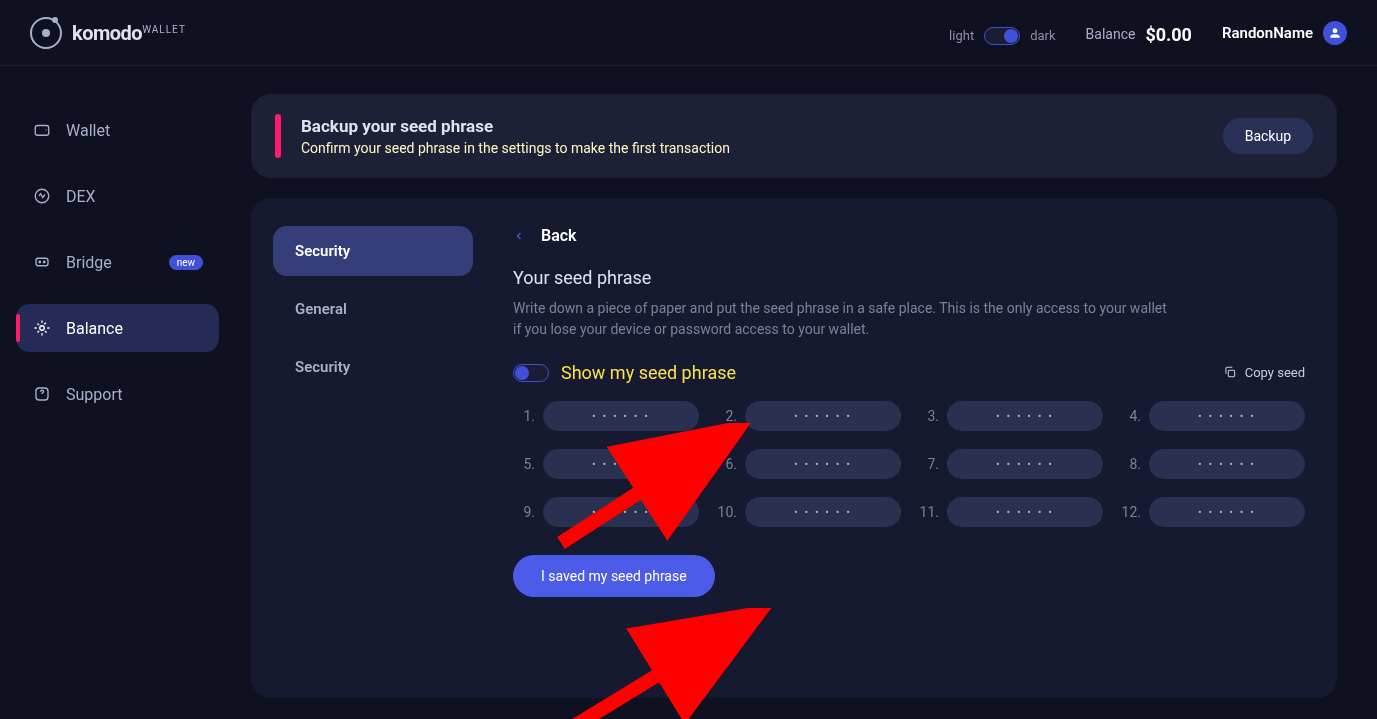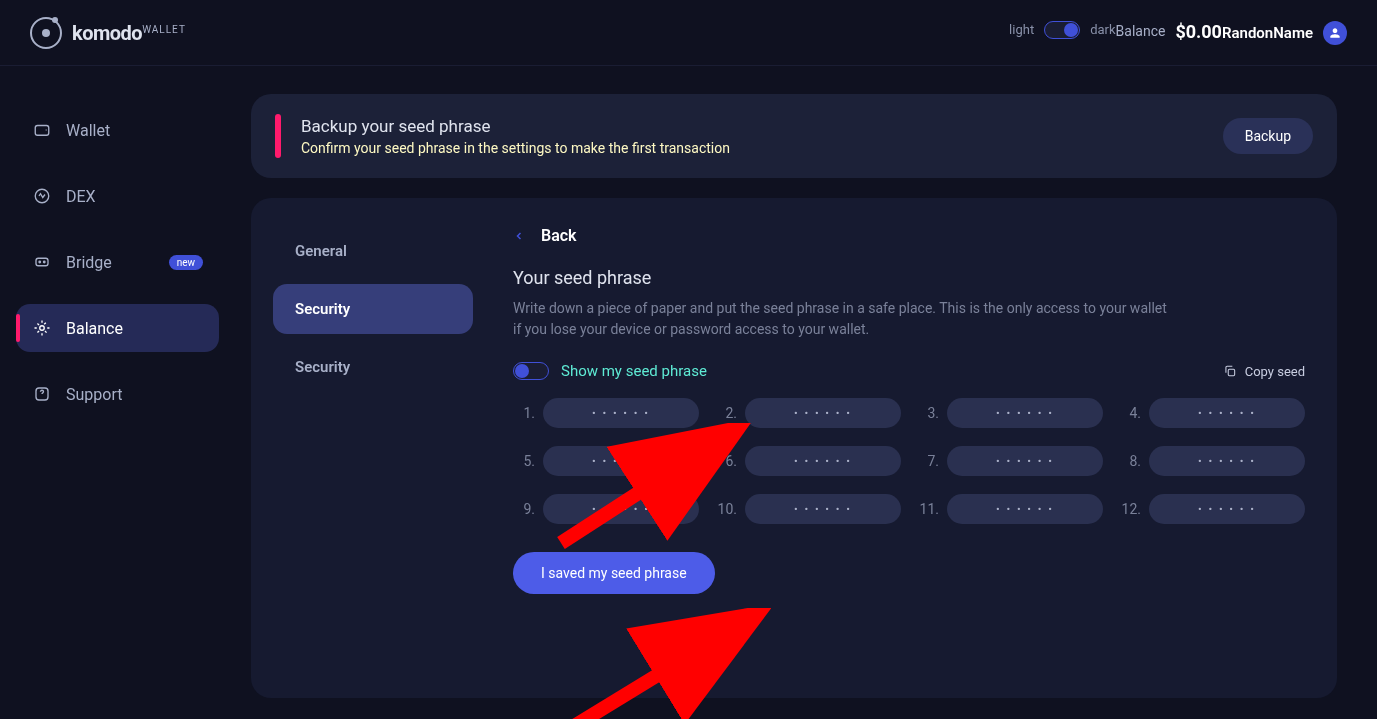--- a/index.html
+++ b/index.html
@@ -5,21 +5,21 @@
 *{margin:0;padding:0;box-sizing:border-box;font-family:-apple-system,BlinkMacSystemFont,"Segoe UI",Roboto,sans-serif}
 body{background:#0f1120;color:#fff;width:1377px;height:719px;overflow:hidden}
 .header{height:66px;display:flex;align-items:center;padding:0 30px;border-bottom:1px solid #1a1d33}
 .logo{display:flex;align-items:center;gap:10px}
 .logo-icon{width:32px;height:32px;border:2px solid #a8b0c8;border-radius:50%;display:flex;align-items:center;justify-content:center;position:relative}
 .logo-icon::before{content:"";width:8px;height:8px;border-radius:50%;background:#a8b0c8;position:absolute}
 .logo-icon::after{content:"";width:6px;height:6px;background:#a8b0c8;border-radius:50%;position:absolute;top:-2px;right:2px}
 .logo-text{display:flex;line-height:1}
 .logo-name{font-size:20px;font-weight:700;letter-spacing:-.5px;color:#dfe3ee}
 .logo-sub{font-size:10px;letter-spacing:1px;color:#a8b0c8;margin-top:2px}
-.header-right{margin-left:auto;display:flex;align-items:flex-start;}
+.header-right{margin-left:auto;display:flex;align-items:flex-end;gap:30px}
 .theme-toggle{display:flex;align-items:center;gap:10px;font-size:13px;color:#8890a8}
 .toggle{width:36px;height:18px;border-radius:20px;border:1px solid #4050d8;position:relative;background:#1a1d33}
 .toggle::after{content:"";position:absolute;width:14px;height:14px;border-radius:50%;background:#4050d8;right:1px;top:1px}
 .balance{display:flex;align-items:center;gap:10px;font-size:14px}
 .balance-label{color:#a8b0c8}
 .balance-val{font-weight:700;font-size:18px}
 .user{display:flex;align-items:center;gap:10px}
 .user-name{font-size:15px;font-weight:600}
 .avatar{width:24px;height:24px;border-radius:50%;background:#4050d8;display:flex;align-items:center;justify-content:center}
 .avatar svg{width:14px;height:14px;fill:#fff}
@@ -27,37 +27,37 @@
 .sidebar{width:235px;padding:40px 16px}
 .nav-item{display:flex;align-items:center;gap:14px;padding:14px 16px;border-radius:14px;color:#a8b0c8;margin-bottom:18px;cursor:pointer;position:relative}
 .nav-item.active{background:#252a57;color:#fff}
 .nav-item.active::before{content:"";position:absolute;left:0;top:10px;bottom:10px;width:4px;background:#ff1a6c;border-radius:4px}
 .nav-icon{width:20px;height:20px;display:flex;align-items:center;justify-content:center}
 .nav-icon svg{width:18px;height:18px;stroke:currentColor;fill:none;stroke-width:1.8}
 .badge{background:#4050d8;color:#fff;font-size:10px;padding:2px 8px;border-radius:10px;margin-left:auto}
 .main{flex:1;padding:28px 40px 28px 16px;overflow:auto}
 .banner{background:#1c2138;border-radius:20px;padding:20px 24px;display:flex;align-items:center;gap:20px;margin-bottom:20px}
 .banner-bar{width:6px;height:44px;background:#ff1a6c;border-radius:6px}
-.banner-text h3{font-size:17px;font-weight:400;color:#dfe3ee;margin-bottom:4px}
+.banner-text h3{font-size:17px;font-weight:700;color:#dfe3ee;margin-bottom:4px}
 .banner-text p{font-size:14px;color:#fef9c3}
 .banner-btn{margin-left:auto;background:#2a3158;color:#fff;border:none;padding:10px 22px;border-radius:20px;font-size:14px;cursor:pointer}
 .content{background:#161a30;border-radius:20px;padding:28px 22px;display:flex;gap:30px;min-height:500px;position:relative}
 .settings-nav{width:200px;display:flex;flex-direction:column;gap:8px}
 .settings-tab{padding:16px 22px;border-radius:14px;color:#a8b0c8;cursor:pointer;font-size:15px;font-weight:600}
 .settings-tab.active{background:#363e7a;color:#fff}
 .settings-body{flex:1;padding:0 10px}
 .back{display:flex;align-items:center;gap:16px;margin-bottom:22px;cursor:pointer}
 .back svg{width:12px;height:12px;stroke:#4050d8;fill:none;stroke-width:3}
 .back span{font-size:16px;font-weight:600}
 .settings-body h2{font-size:18px;font-weight:400;color:#dfe3ee;margin-bottom:10px}
 .desc{font-size:14px;color:#7a8199;line-height:1.5;margin-bottom:22px;max-width:660px}
 .seed-row{display:flex;align-items:center;margin-bottom:18px}
 .show-toggle{display:flex;align-items:center;gap:12px}
 .show-toggle .toggle::after{left:1px;right:auto}
-.show-label{font-size:15px;color:#5eead4}
+.show-label{font-size:18px;color:#fde047}
 .copy{margin-left:auto;display:flex;align-items:flex-start;gap:8px;color:#c8cde0;font-size:13px;cursor:pointer}
 .copy svg{width:14px;height:14px;stroke:currentColor;fill:none;stroke-width:1.8}
 .seed-grid{display:grid;grid-template-columns:repeat(4,1fr);gap:18px 16px;margin-bottom:28px}
 .seed-item{display:flex;align-items:center;gap:8px}
 .seed-num{color:#7a8199;font-size:14px;width:22px;text-align:right}
 .seed-pill{flex:1;background:#2a3050;border-radius:20px;height:30px;display:flex;align-items:center;justify-content:center;color:#aab0c8;letter-spacing:2px;font-size:11px}
 .save-btn{background:#4d5ce8;color:#fff;border:none;padding:13px 28px;border-radius:22px;font-size:14px;font-weight:400;cursor:pointer}
 .arrow{position:absolute;pointer-events:none}
 .arrow svg{display:block}
 .arrow1{left:300px;top:225px}
@@ -151,22 +151,22 @@
       <div class="banner-bar"></div>
       <div class="banner-text">
         <h3>Backup your seed phrase</h3>
         <p>Confirm your seed phrase in the settings to make the first transaction</p>
       </div>
       <button class="banner-btn">Backup</button>
     </div>
 
     <div class="content">
       <div class="settings-nav">
+        <div class="settings-tab active">Security</div>
         <div class="settings-tab">General</div>
-        <div class="settings-tab active">Security</div>
         <div class="settings-tab">Security</div>
       </div>
 
       <div class="settings-body">
         <div class="back">
           <svg viewBox="0 0 24 24">
               <path d="M15 18l-6-6 6-6"></path>
             </svg>
           <span>Back</span>
         </div>

